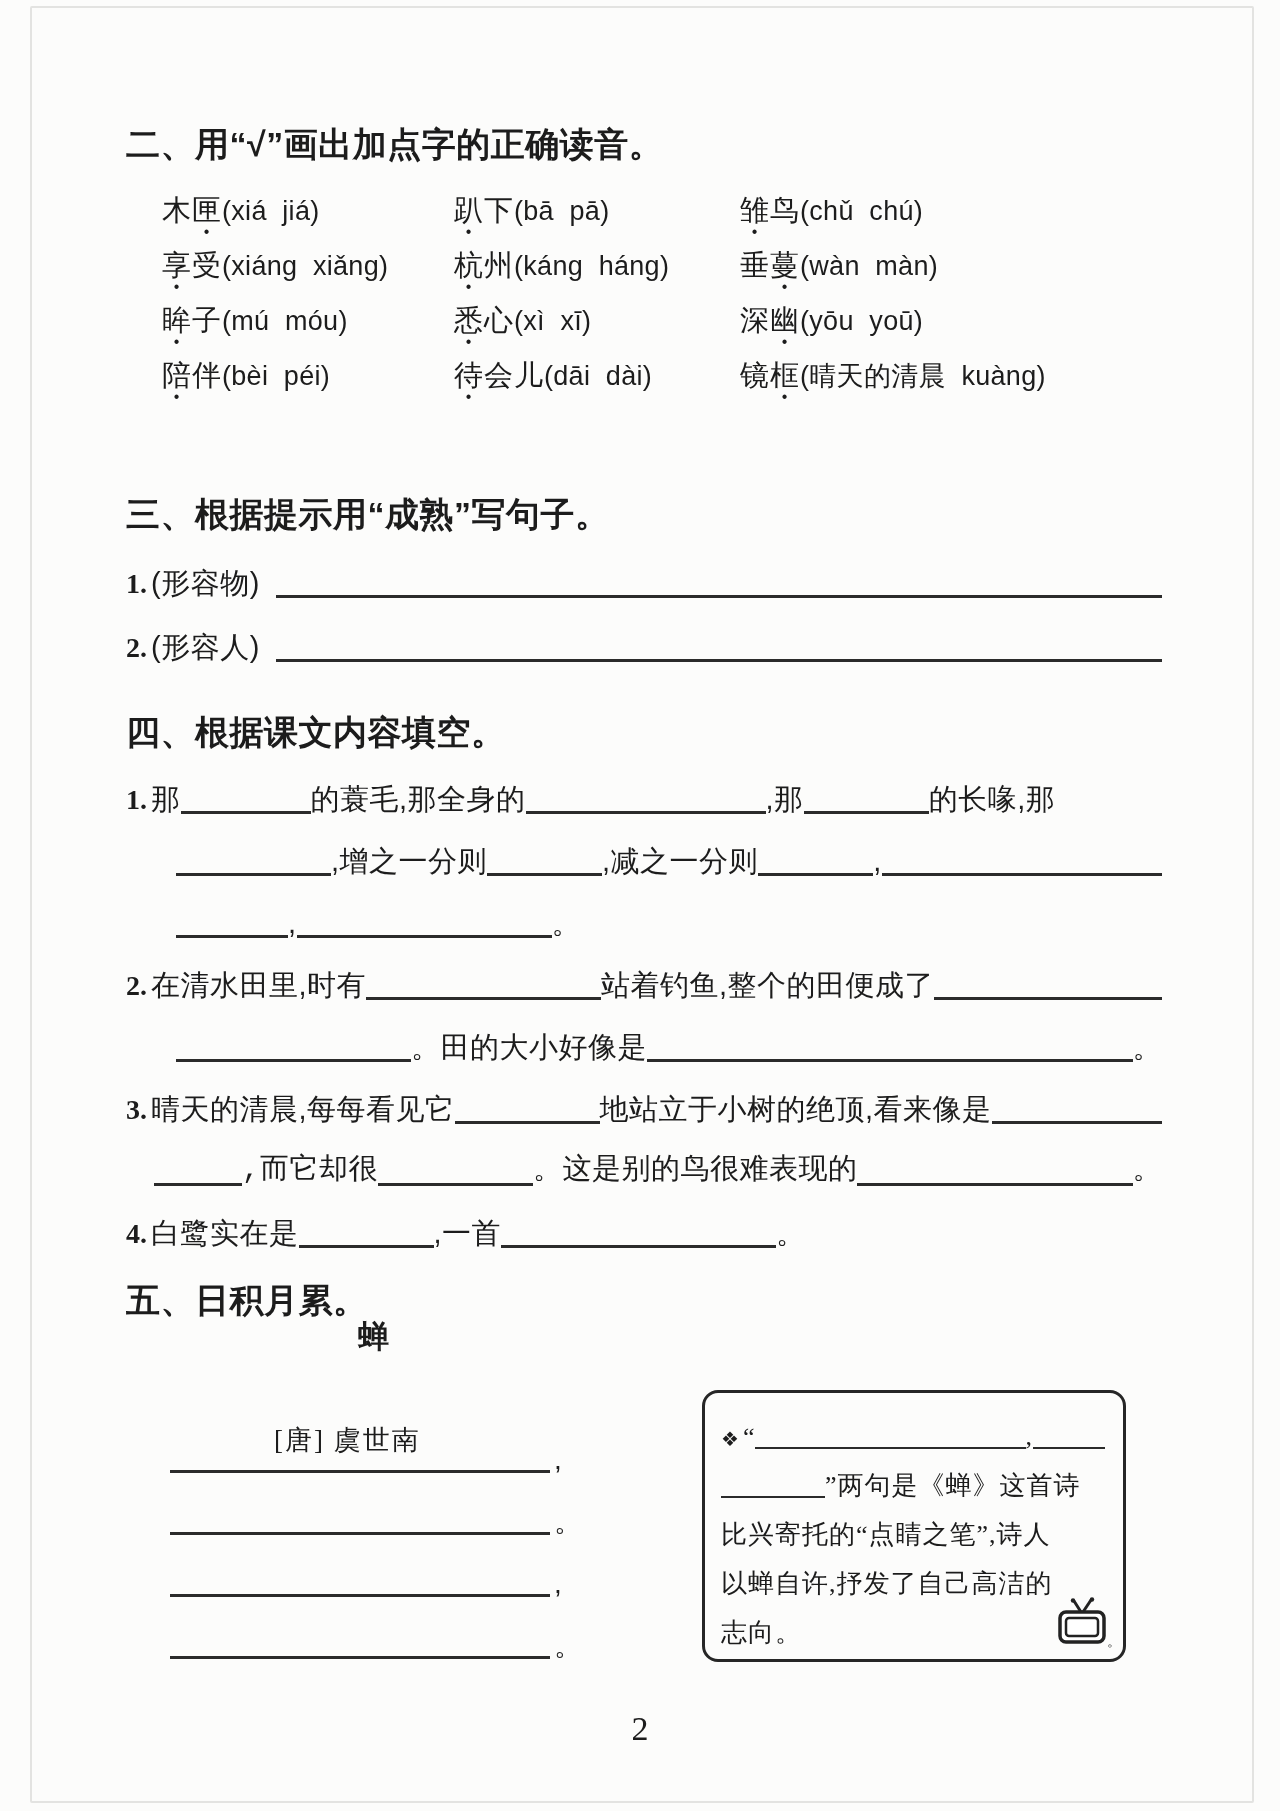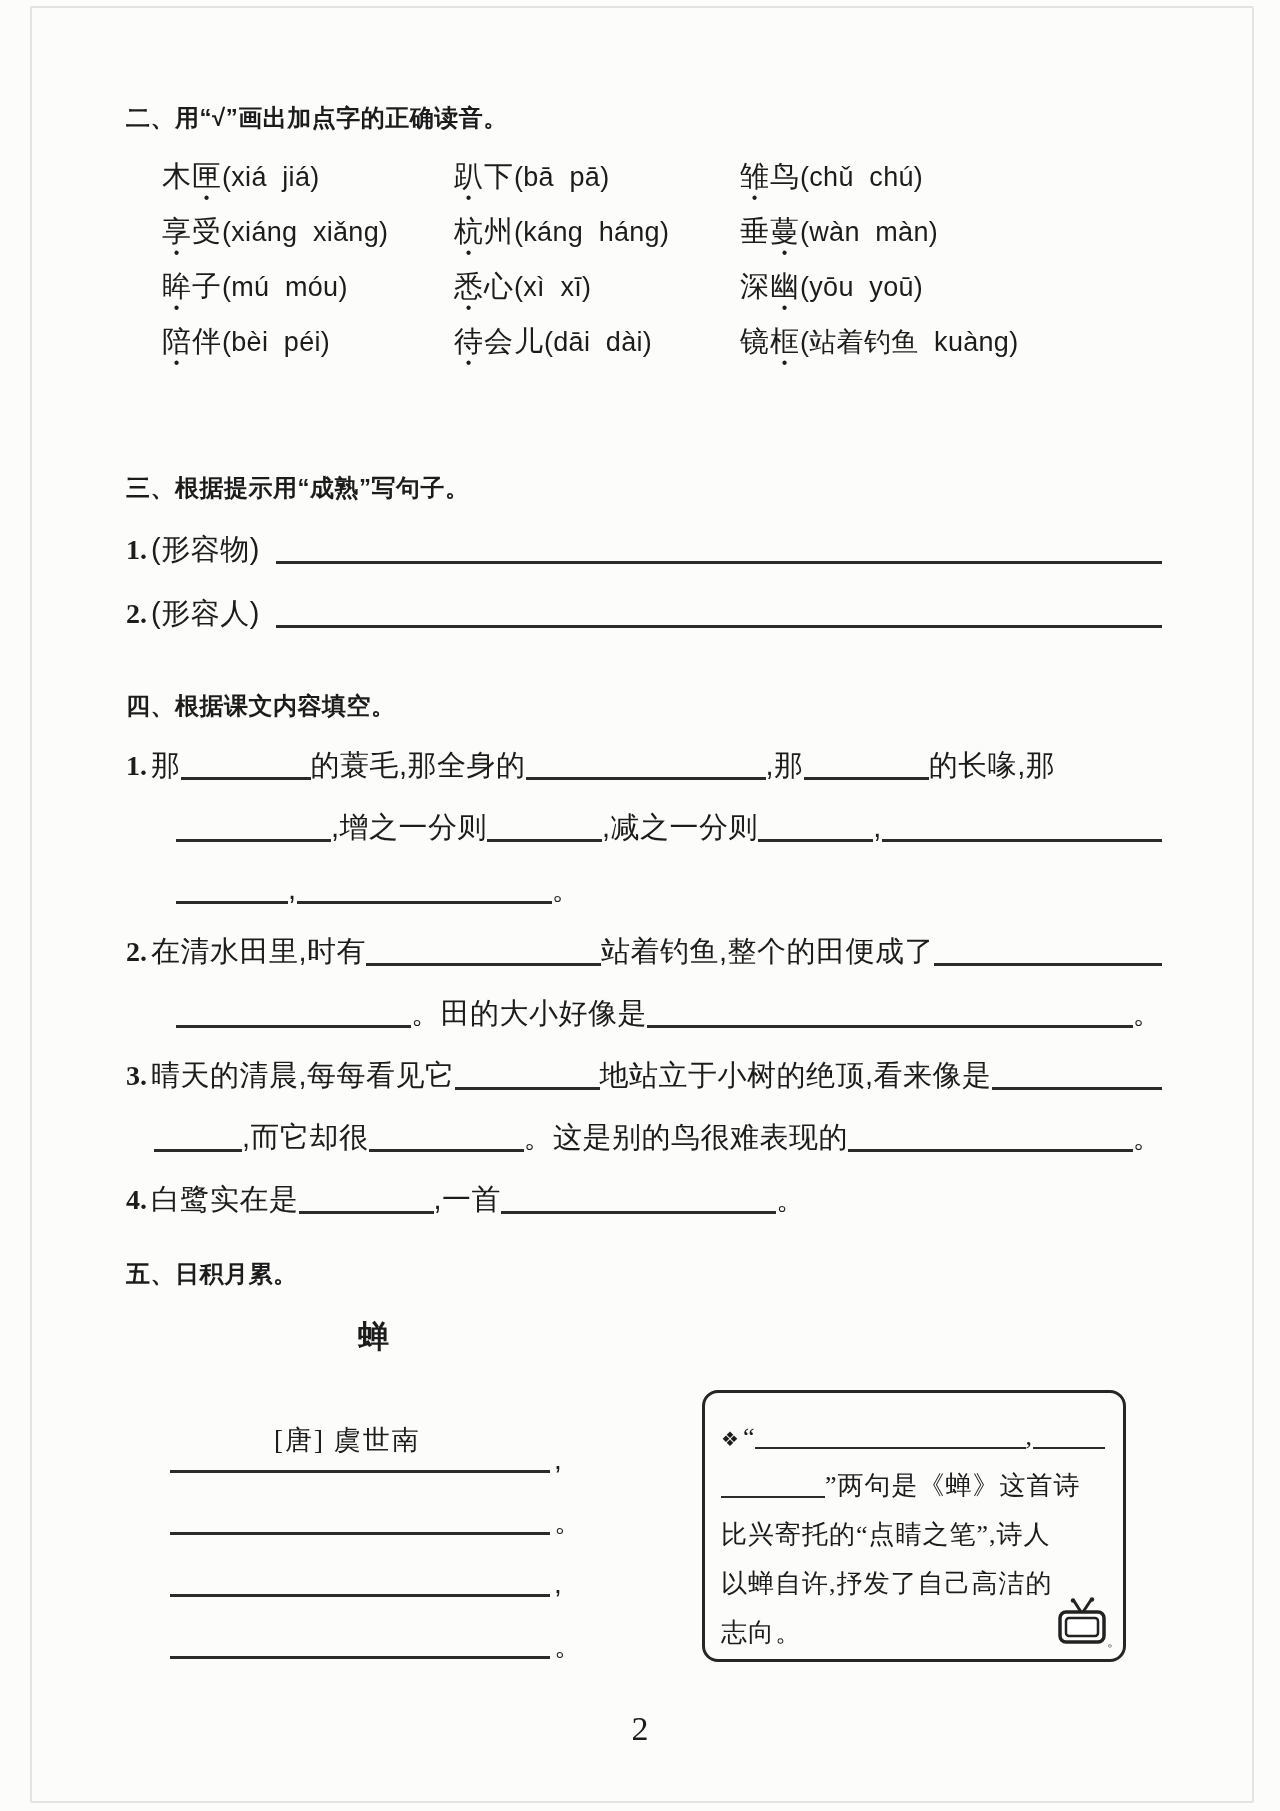--- a/index.html
+++ b/index.html
@@ -6,21 +6,21 @@
   .sheet{
     position:relative;width:1280px;height:1811px;margin:0 auto;
     background:#fcfcfb;overflow:hidden;color:#1c1c1c;
     font-family:"Liberation Sans","DejaVu Sans",sans-serif;
   }
   .scan-frame{
     position:absolute;left:30px;top:6px;right:26px;bottom:8px;
     border:2px solid #dddddad0;border-radius:2px;pointer-events:none;
   }
   .sec{position:absolute;left:126px;right:118px;}
-  .sec-heading{font-size:24px;font-weight:700;letter-spacing:0.5px;}
+  .sec-heading{font-size:34px;font-weight:700;letter-spacing:0.5px;margin-top:20px;}
 
   
   #sec2{top:102px;}
   .wordgrid{margin:24px 0 0 36px;display:grid;grid-template-columns:292px 286px 1fr;grid-auto-rows:55px;}
   .word{font-size:29px;line-height:36px;white-space:pre;}
   .hz{letter-spacing:1px;}
   .dc{position:relative;display:inline-block;}
   .dc::after{
     content:"•";position:absolute;left:50%;transform:translateX(-50%);
     top:100%;margin-top:-4px;font-size:16px;line-height:1;color:#1c1c1c;
@@ -35,21 +35,21 @@
   #sec3{top:472px;}
   .s3line{display:flex;align-items:flex-end;height:40px;margin-top:24px;}
   .qnum{font-family:"Liberation Serif","DejaVu Serif",serif;font-weight:700;font-size:28px;line-height:36px;margin-right:4px;}
   .qlabel,.qt{font-size:29px;line-height:38px;white-space:pre;letter-spacing:0.5px;margin-top:40px;}
   .s3line .blank{margin-left:16px;}
 
   
   #sec4{top:690px;}
   .qline{display:flex;align-items:flex-end;height:62px;}
   .ind{padding-left:50px;}
-  .ind2{padding-left:28px;}
+  .ind2{padding-left:28px;font-family:Liberation Mono, monospace;}
 
   
   #sec5{top:1258px;height:500px;}
   .poem-title{position:absolute;left:232px;top:58px;font-size:31px;font-weight:700;
     font-family:"Liberation Serif","DejaVu Serif",serif;letter-spacing:2px;}
   .poem-author{position:absolute;left:148px;top:124px;font-size:27px;
     font-family:"Liberation Serif","DejaVu Serif",serif;letter-spacing:2px;margin-top:40px;}
   .plines{position:absolute;left:44px;top:156px;width:440px;}
   .pline{display:flex;align-items:flex-end;height:62px;}
   .pline .blank{width:380px;margin-bottom:3px;}
@@ -90,21 +90,21 @@
 
       <div class="word"><span class="hz"><span></span><span class="dc">杭</span><span>州</span></span><span class="py">(káng  háng)</span></div>
       <div class="word"><span class="hz"><span>垂</span><span class="dc">蔓</span><span></span></span><span class="py">(wàn  màn)</span></div>
 
       <div class="word"><span class="hz"><span></span><span class="dc">眸</span><span>子</span></span><span class="py">(mú  móu)</span></div>
       <div class="word"><span class="hz"><span></span><span class="dc">悉</span><span>心</span></span><span class="py">(xì  xī)</span></div>
       <div class="word"><span class="hz"><span>深</span><span class="dc">幽</span><span></span></span><span class="py">(yōu  yoū)</span></div>
 
       <div class="word"><span class="hz"><span></span><span class="dc">陪</span><span>伴</span></span><span class="py">(bèi  péi)</span></div>
       <div class="word"><span class="hz"><span></span><span class="dc">待</span><span>会儿</span></span><span class="py">(dāi  dài)</span></div>
-      <div class="word"><span class="hz"><span>镜</span><span class="dc">框</span><span></span></span><span class="py">(站着钓鱼  kuàng)</span></div>
+      <div class="word"><span class="hz"><span>镜</span><span class="dc">框</span><span></span></span><span class="py">(晴天的清晨  kuàng)</span></div>
     </div>
   </div>
 
   <div class="sec" id="sec3">
     <div class="sec-heading">三、根据提示用“成熟”写句子。</div>
     <div class="s3line">
       <span class="qnum">1.</span>
       <span class="qlabel">(形容物)</span>
       <span class="blank fill"></span>
     </div>

